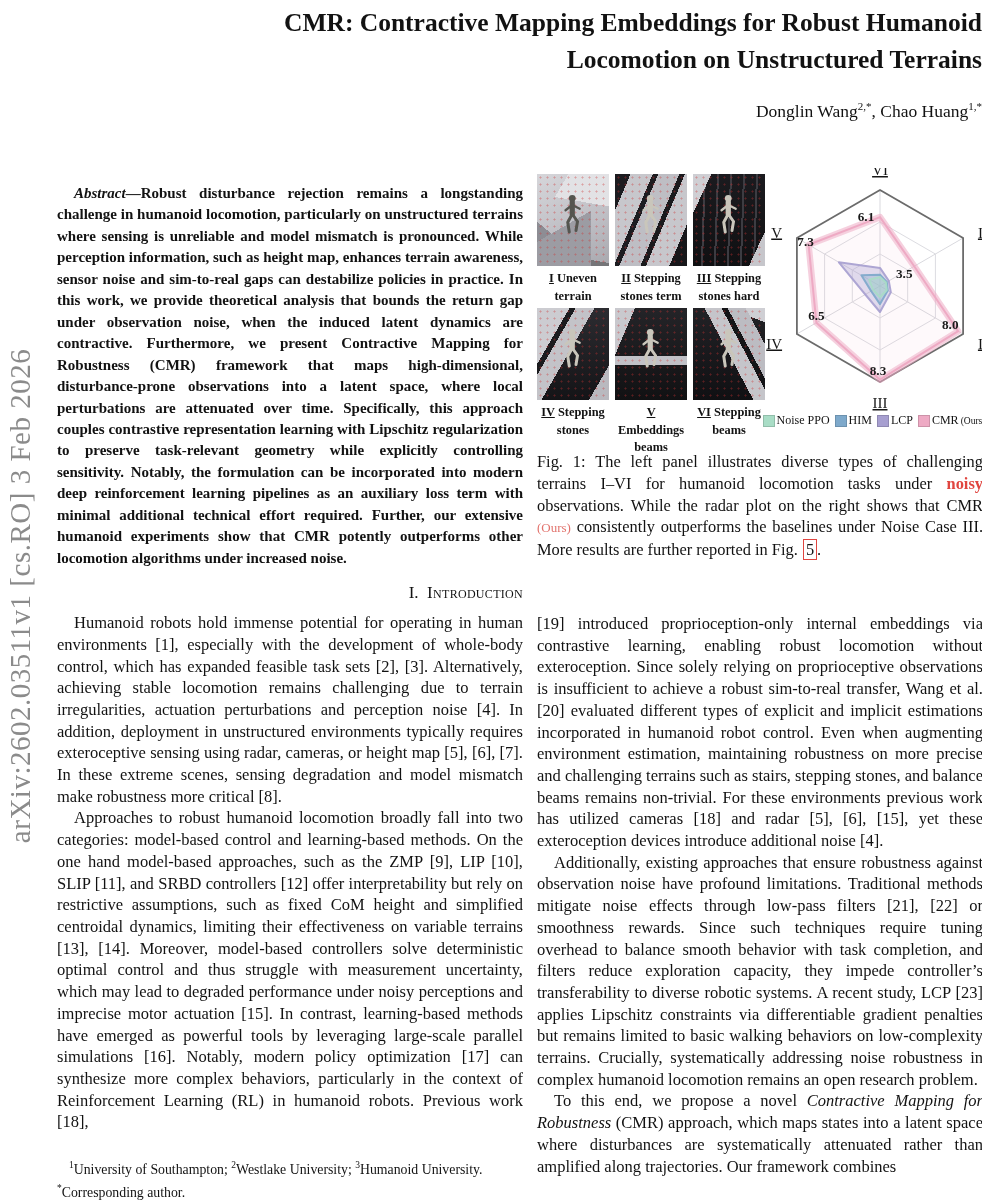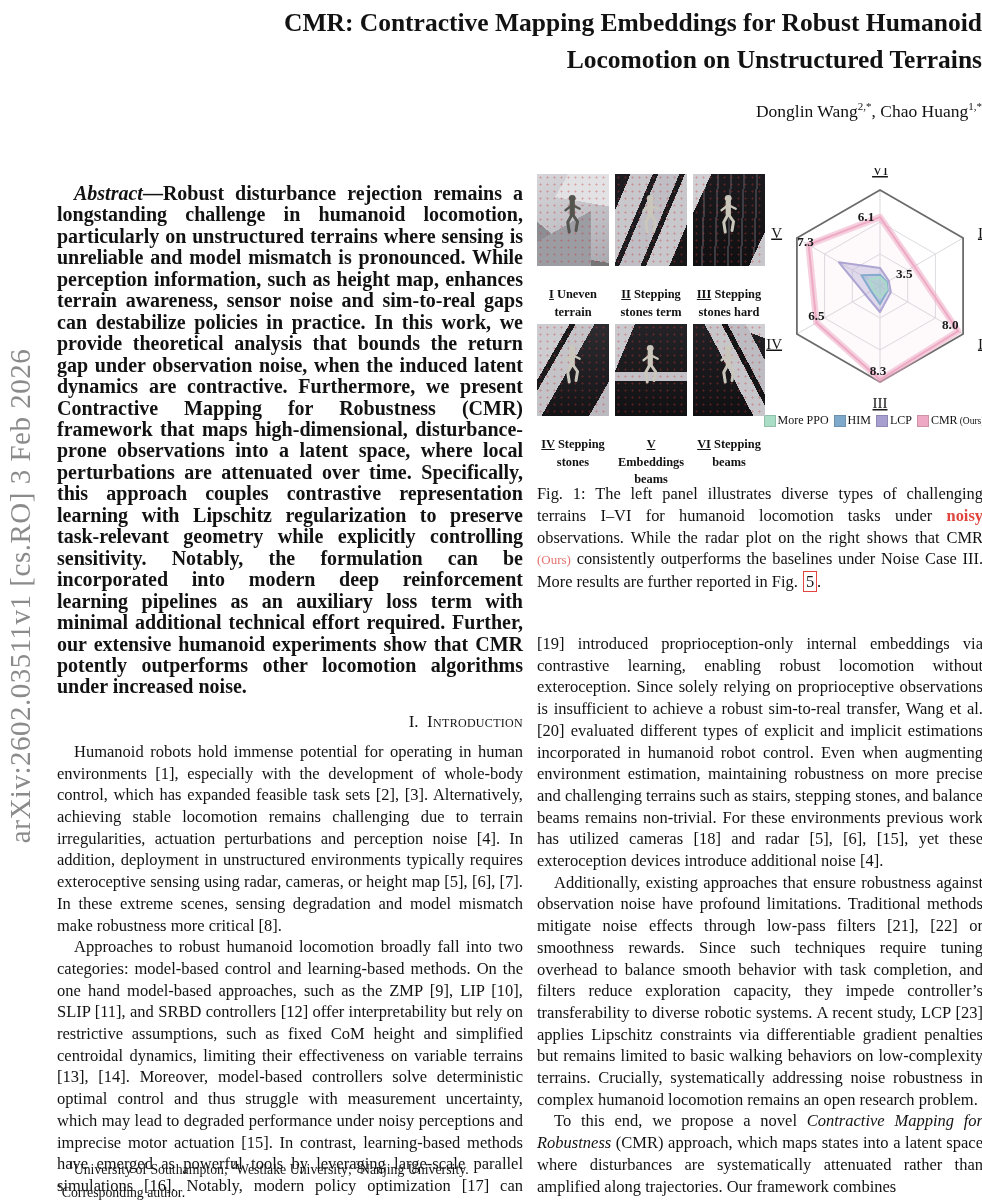--- a/index.html
+++ b/index.html
@@ -10,21 +10,21 @@
           transform:rotate(-90deg);text-align:center;font-size:29px;line-height:36px;
           color:#8b8b8b;letter-spacing:.5px;white-space:nowrap}
   
   .title-block{position:absolute;left:57px;top:4px;width:925px;text-align:right}
   .title{font-size:25.5px;font-weight:bold;line-height:37px;margin:0}
   .authors{margin-top:15px;font-size:17.5px;line-height:27px}
   .authors sup{font-size:11px}
   
   .col-left{position:absolute;left:57px;top:183px;width:466px}
   .col-right{position:absolute;left:537px;top:168px;width:446px}
-  .abstract{font-weight:bold;font-size:20px;line-height:21.45px;text-align:justify;text-indent:17px;margin:0}
+  .abstract{font-weight:bold;font-size:15px;line-height:21.45px;text-align:justify;text-indent:17px;margin:0}
   .abstract .lead{font-style:italic}
   .sec-head{text-align:right;font-size:17px;margin-top:14px;margin-bottom:9px}
   .sec-head .sc{font-variant:small-caps;letter-spacing:.3px}
   .para{font-size:16.5px;line-height:21.7px;text-align:justify;margin:0}
   .ind{text-indent:17px}
   .em{font-style:italic}
   .footnotes{position:absolute;left:57px;top:1156px;width:466px;font-size:13.8px;line-height:19.5px;text-indent:12px}
   .footnotes .fn2{text-indent:0}
   .footnotes sup{font-size:9.5px}
   
@@ -57,32 +57,32 @@
     linear-gradient(300deg,#b9b9bf 0 16%,transparent 16%),
     linear-gradient(#2c2c31,#141417)}
   .v-beams-v{background:
     linear-gradient(113deg,#c9c9ce 0 18%,transparent 18%),
     linear-gradient(to bottom,transparent 0 52%,#c1c1c7 52% 62%,transparent 62%),
     linear-gradient(#242428,#111113)}
   .v-beams-vi{background:
     linear-gradient(62deg,transparent 0 50%,#c5c5ca 50% 64%,#141417 64% 69%,#bcbcc2 69% 84%,transparent 84%),
     linear-gradient(200deg,#cfcfd4 0 12%,transparent 12%),
     linear-gradient(#222226,#101013)}
-  .t-label{height:38px;text-align:center;font-size:12.4px;font-weight:bold;line-height:17.5px;padding-top:20px}
+  .t-label{height:38px;text-align:center;font-size:12.4px;font-weight:bold;line-height:17.5px;padding-top:4px}
   .rn{text-decoration:underline}
   .radar-panel{width:218px;display:flex;flex-direction:column;align-items:center}
   .legend{display:flex;gap:5px;align-items:center;justify-content:center;font-size:12px;margin-top:1px;white-space:nowrap}
   .legend .item{display:flex;align-items:center;gap:2px}
   .legend .sw{width:10px;height:10px;display:inline-block;border:1px solid rgba(0,0,0,.14)}
   .legend .ours{font-size:9.5px}
   .caption{margin-top:9px;font-size:16.4px;line-height:21.8px;text-align:justify}
   .red{color:#e0453f;font-weight:bold}
   .red2{color:#e2736d;font-size:13px}
   .refbox{border:1.5px solid #e0453f;padding:0 2px;margin-left:1px}
-  .rc-body{margin-top:40px}
+  .rc-body{margin-top:52px}
 </style>
 </head>
 <body>
 
 <div class="banner">arXiv:2602.03511v1 [cs.RO] 3 Feb 2026</div>
 
 <div class="title-block">
   <div class="title">
     <div>CMR: Contractive Mapping Embeddings for Robust Humanoid</div>
     <div>Locomotion on Unstructured Terrains</div>
@@ -206,21 +206,21 @@
           <text x="101" y="53.10588235294118" text-anchor="middle" font-size="13.2" font-weight="bold" fill="#1a1a1a">6.1</text>
           <text x="139.23347478489075" y="110.23529411764706" text-anchor="middle" font-size="13.2" font-weight="bold" fill="#1a1a1a">3.5</text>
           <text x="185.24794236546455" y="161.17647058823528" text-anchor="middle" font-size="13.2" font-weight="bold" fill="#1a1a1a">8.0</text>
           <text x="113" y="206.74117647058824" text-anchor="middle" font-size="13.2" font-weight="bold" fill="#1a1a1a">8.3</text>
           <text x="51.42354682806003" y="151.70588235294116" text-anchor="middle" font-size="13.2" font-weight="bold" fill="#1a1a1a">6.5</text>
           <text x="40.59875259151359" y="77.7764705882353" text-anchor="middle" font-size="13.2" font-weight="bold" fill="#1a1a1a">7.3</text>
         </svg>
       <div class="legend" id="radar-legend">
           <span class="item">
             <span class="sw" style="background: rgb(169, 221, 198);"></span>
-            <span>More PPO</span>
+            <span>Noise PPO</span>
           </span>
           <span class="item">
             <span class="sw" style="background: rgb(126, 169, 203);"></span>
             <span>HIM</span>
           </span>
           <span class="item">
             <span class="sw" style="background: rgb(167, 159, 208);"></span>
             <span>LCP</span>
           </span>
           <span class="item">
@@ -233,15 +233,15 @@
   </div>
   <p class="caption"><span>Fig. 1: The left panel illustrates diverse types of challenging terrains I–VI for humanoid locomotion tasks under </span><span class="red">noisy</span><span> observations. While the radar plot on the right shows that CMR </span><span class="red2">(Ours)</span><span> consistently outperforms the baselines under Noise Case III. More results are further reported in Fig. </span><span class="refbox">5</span><span>.</span></p>
   <div class="rc-body">
     <p class="para">[19] introduced proprioception-only internal embeddings via contrastive learning, enabling robust locomotion without exteroception. Since solely relying on proprioceptive observations is insufficient to achieve a robust sim-to-real transfer, Wang et al. [20] evaluated different types of explicit and implicit estimations incorporated in humanoid robot control. Even when augmenting environment estimation, maintaining robustness on more precise and challenging terrains such as stairs, stepping stones, and balance beams remains non-trivial. For these environments previous work has utilized cameras [18] and radar [5], [6], [15], yet these exteroception devices introduce additional noise [4].</p>
     <p class="para ind">Additionally, existing approaches that ensure robustness against observation noise have profound limitations. Traditional methods mitigate noise effects through low-pass filters [21], [22] or smoothness rewards. Since such techniques require tuning overhead to balance smooth behavior with task completion, and filters reduce exploration capacity, they impede controller’s transferability to diverse robotic systems. A recent study, LCP [23] applies Lipschitz constraints via differentiable gradient penalties but remains limited to basic walking behaviors on low-complexity terrains. Crucially, systematically addressing noise robustness in complex humanoid locomotion remains an open research problem.</p>
     <p class="para ind"><span>To this end, we propose a novel </span><span class="em">Contractive Mapping for Robustness</span><span> (CMR) approach, which maps states into a latent space where disturbances are systematically attenuated rather than amplified along trajectories. Our framework combines</span></p>
   </div>
 </div>
 
 <div class="footnotes">
-  <div><sup>1</sup><span>University of Southampton; </span><sup>2</sup><span>Westlake University; </span><sup>3</sup><span>Nanjing University.</span></div>
+  <div><sup>1</sup><span>University of Southampton; </span><sup>2</sup><span>Westlake University; </span><sup>3</sup><span>Humanoid University.</span></div>
   <div class="fn2"><sup>*</sup><span>Corresponding author.</span></div>
 </div>
 
 </body></html>

